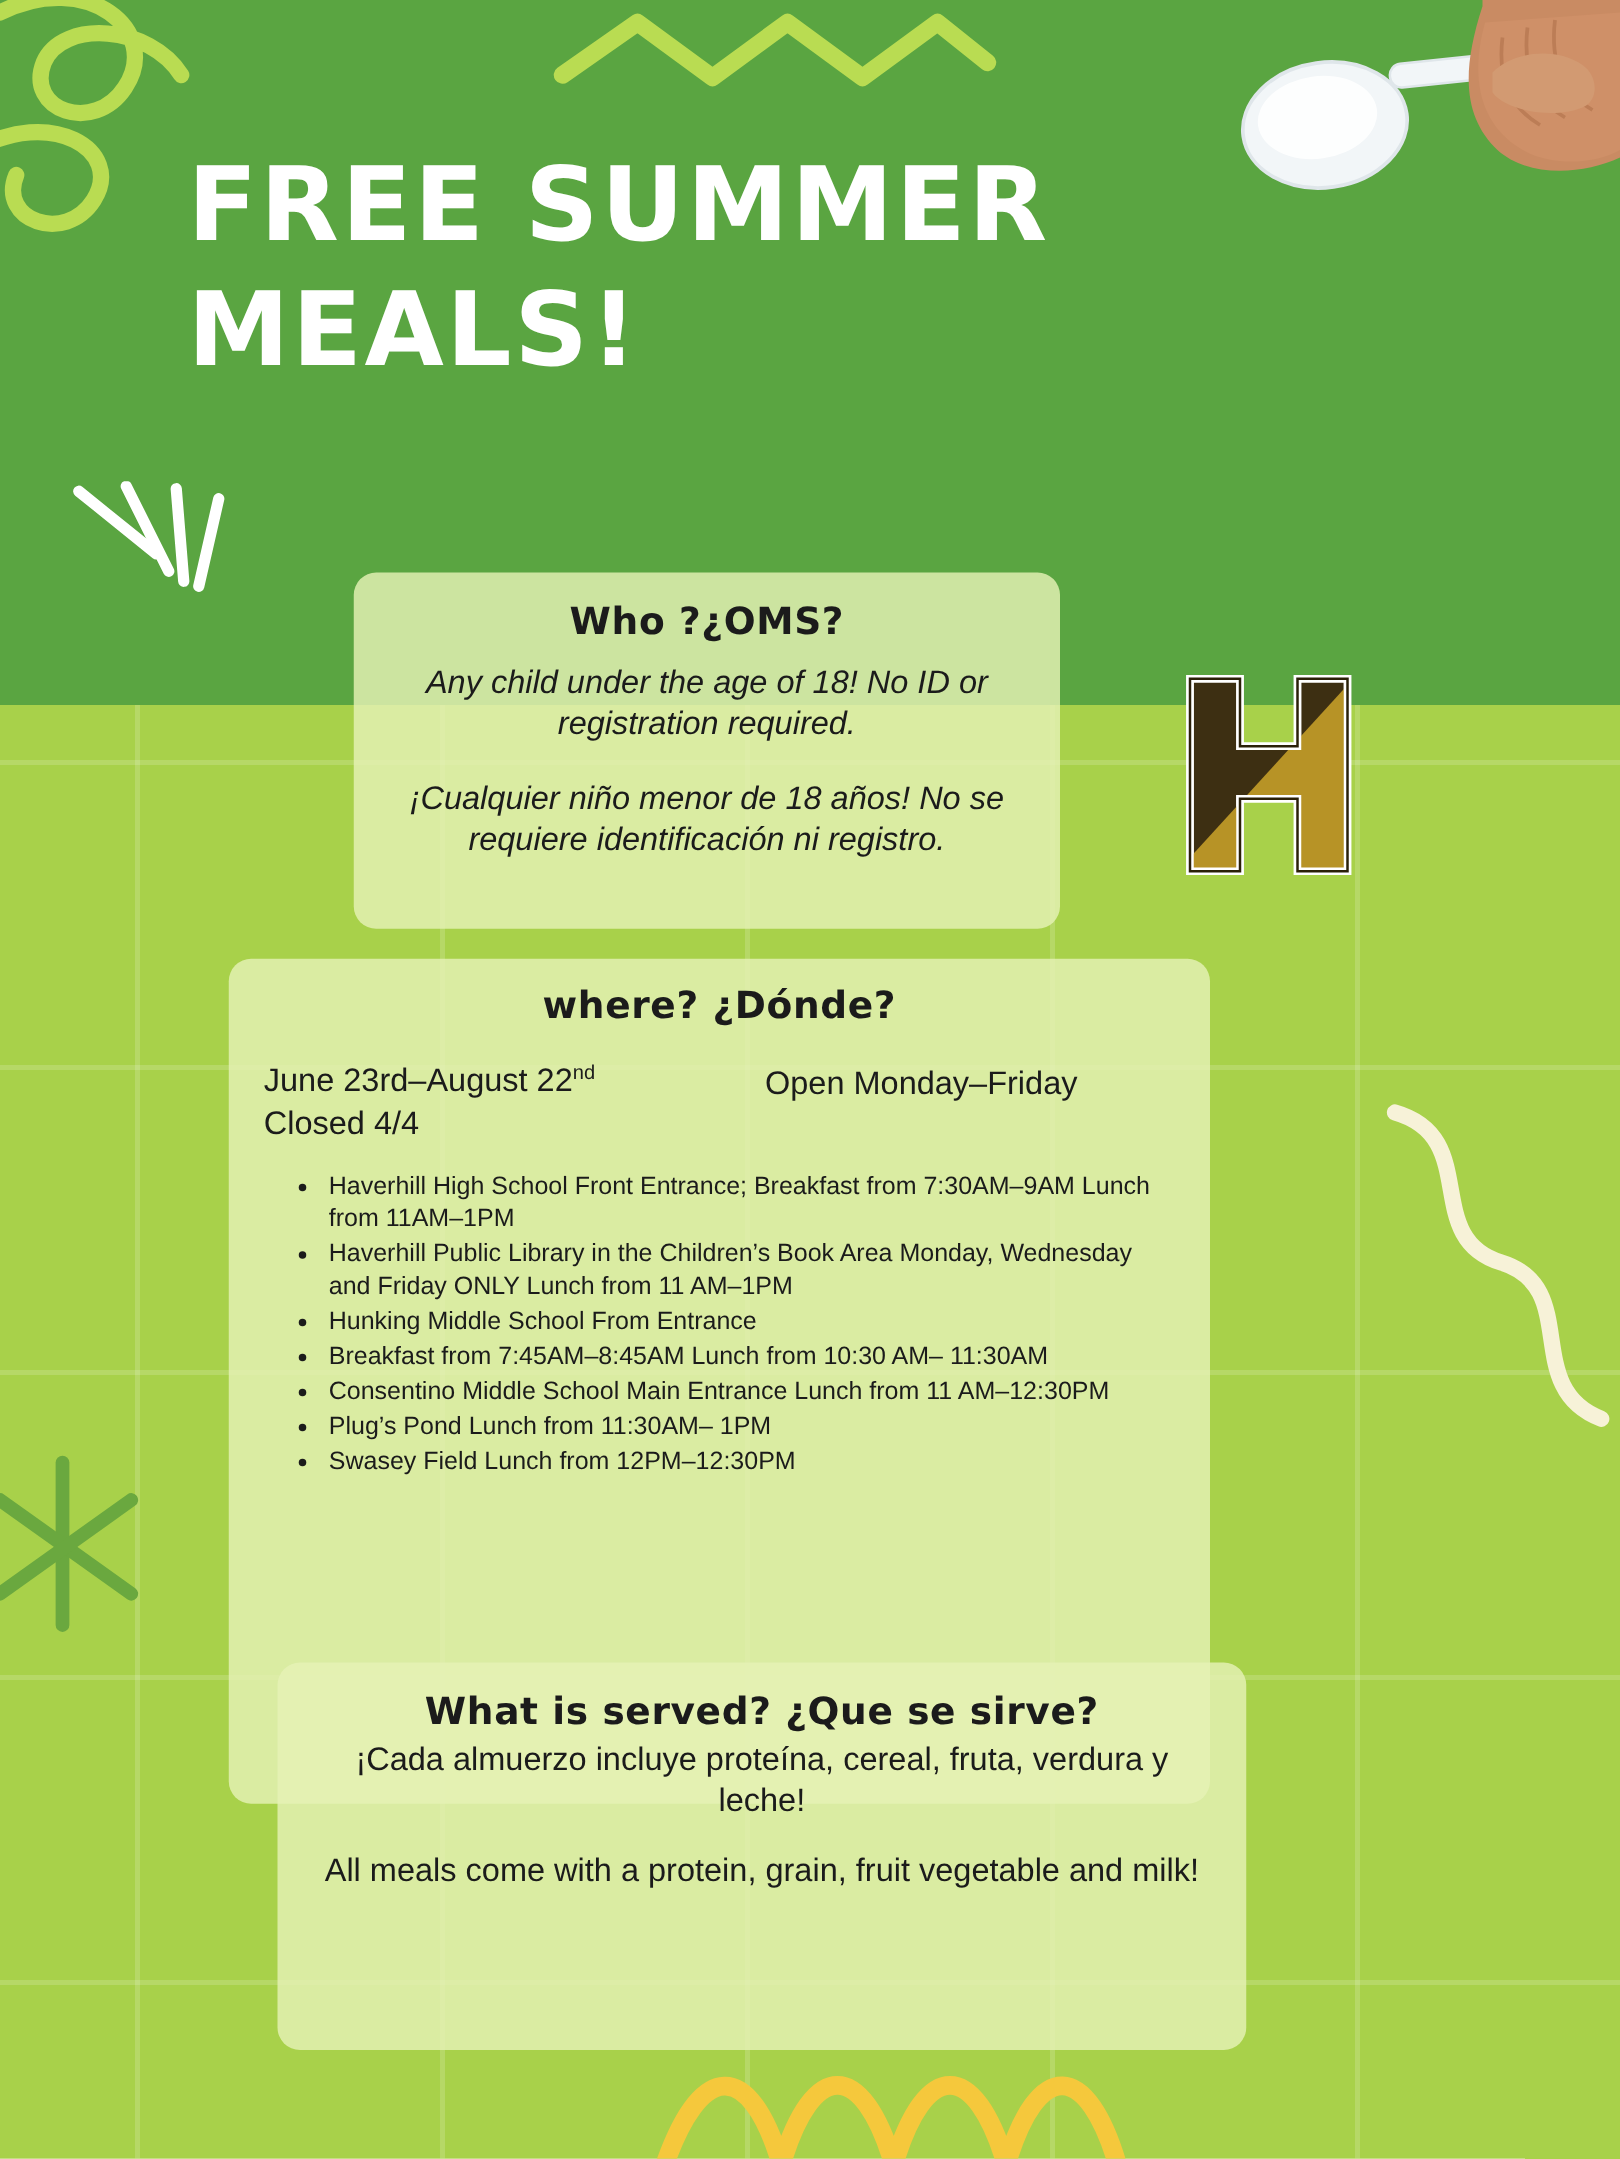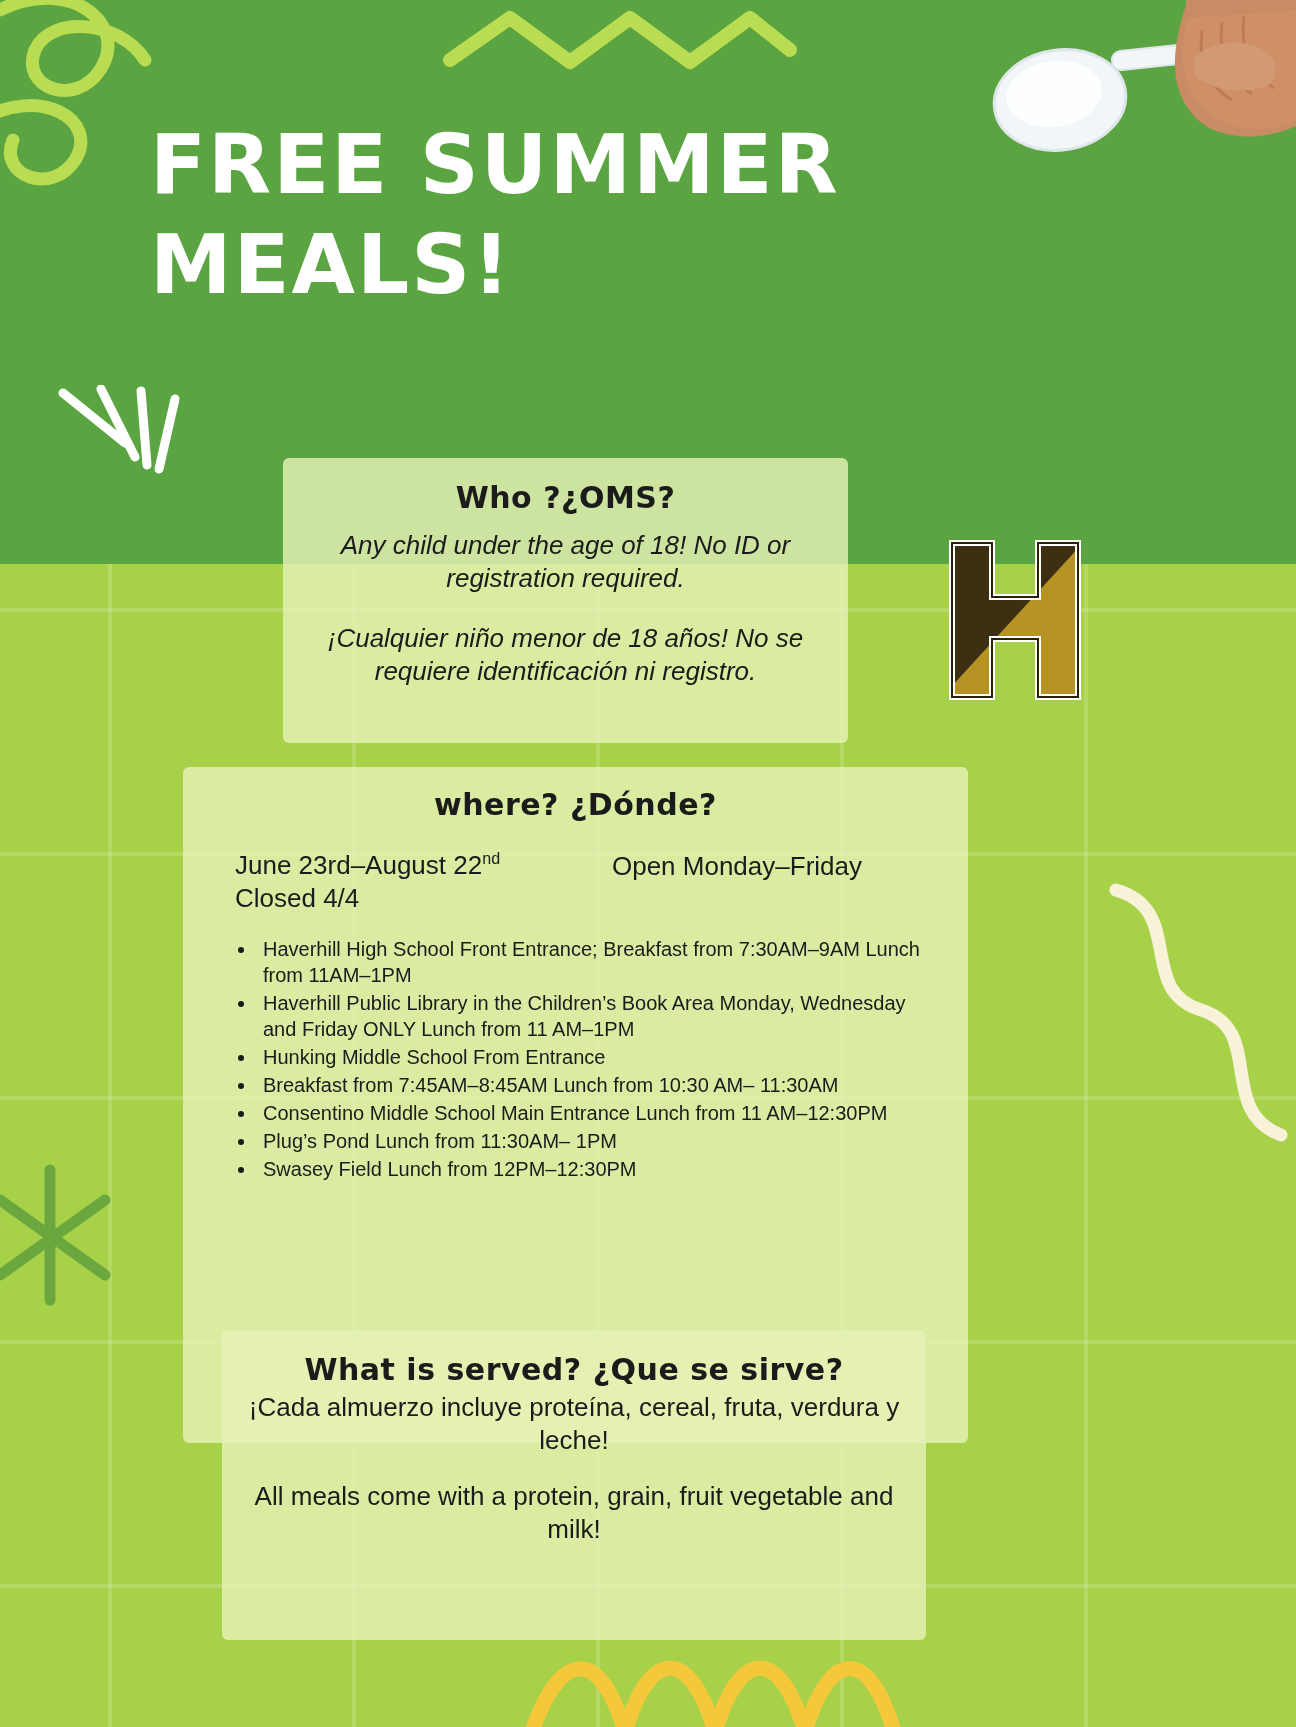--- a/index.html
+++ b/index.html
@@ -52,21 +52,21 @@
   .asterisk-left { position:absolute; left:0px; top:1150px; }
   .wave-bottom { position:absolute; left:520px; bottom:-20px; }
 
   
   .h-logo { position:absolute; left:940px; top:535px; width:150px; height:170px; }
 
   
   .card {
     position:absolute;
     background:rgba(229,241,182,0.82);
-    border-radius:6px;
+    border-radius:18px;
   }
   .card-title {
     text-align:center;
     font-family:"DejaVu Sans", sans-serif;
     font-weight:bold;
     color:#1b1b1b;
     font-size:30px;
     letter-spacing:0.5px;
   }
   .card-text {
@@ -79,33 +79,33 @@
   
   #card-who { left:283px; top:458px; width:565px; height:285px; padding:22px 30px 0 30px; }
   #card-who .card-text { margin-top:14px;font-style:italic; }
   #card-who .card-text.es { margin-top:26px; }
 
   
   #card-where { left:183px; top:767px; width:785px; height:676px; padding:20px 28px 0 28px; }
   #card-where .where-dates {
     display:flex; justify-content:space-between;
     margin-top:26px;
-    font-size:26px; color:#1b1b1b; line-height:1.3;margin-left:24px;
+    font-size:26px; color:#1b1b1b; line-height:1.3;
   }
   #card-where .where-dates .left { text-align:left; }
   #card-where .where-dates .right { text-align:left; padding-right:78px; padding-top:2px;}
   #card-where ul {
     margin:20px 0 0 46px;
     font-size:20px; color:#1b1b1b; line-height:1.3;
   }
   #card-where li { margin-bottom:2px; padding-left:6px; }
   sup { font-size:0.62em; vertical-align:super; }
 
   
-  #card-what { left:222px; top:1330px; width:704px; height:310px; padding:22px 26px 0 26px; }
+  #card-what { left:222px; top:1330px; width:775px; height:310px; padding:22px 26px 0 26px; }
   #card-what .card-text { margin-top:22px; }
   #card-what .card-text.es { margin-top:4px; }
 </style>
 </head>
 <body>
 
 <div id="poster">
 
   <div class="grid-lines">
     <div class="v" style="left:108px;"></div>

